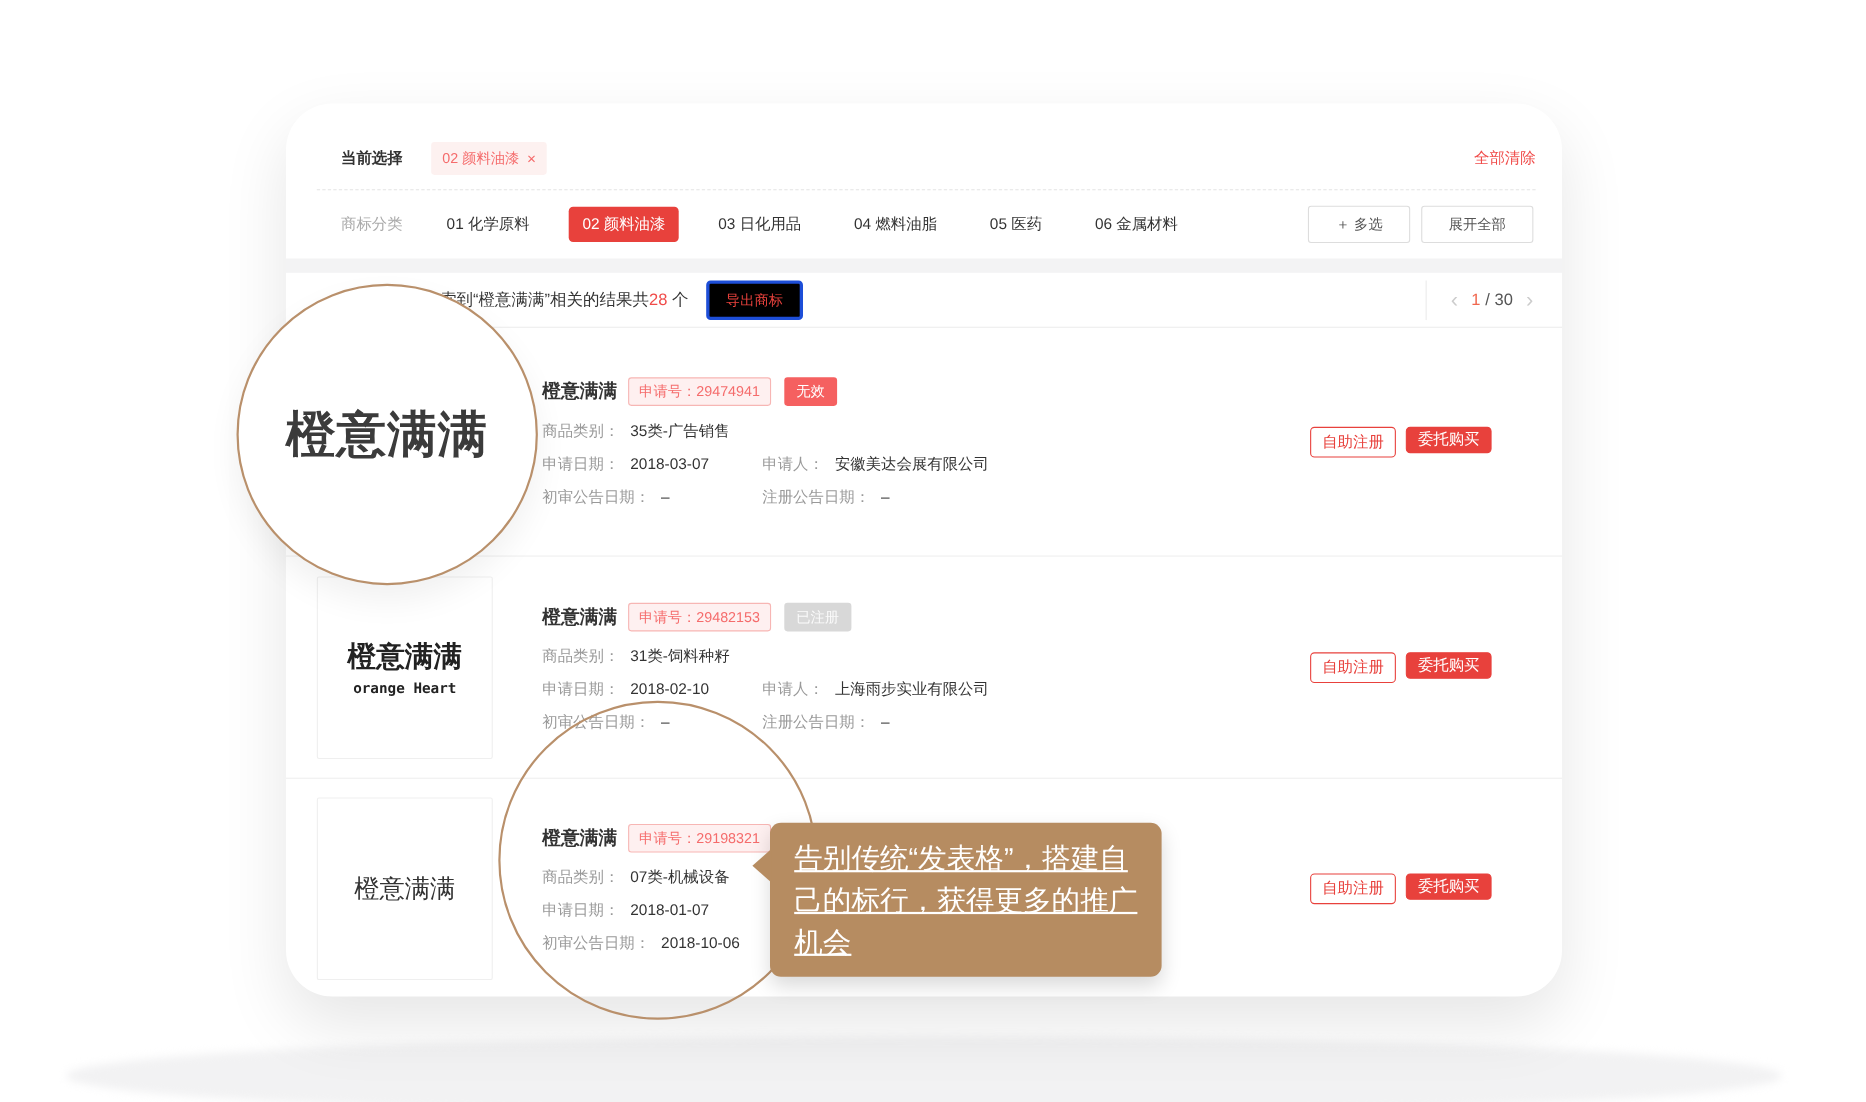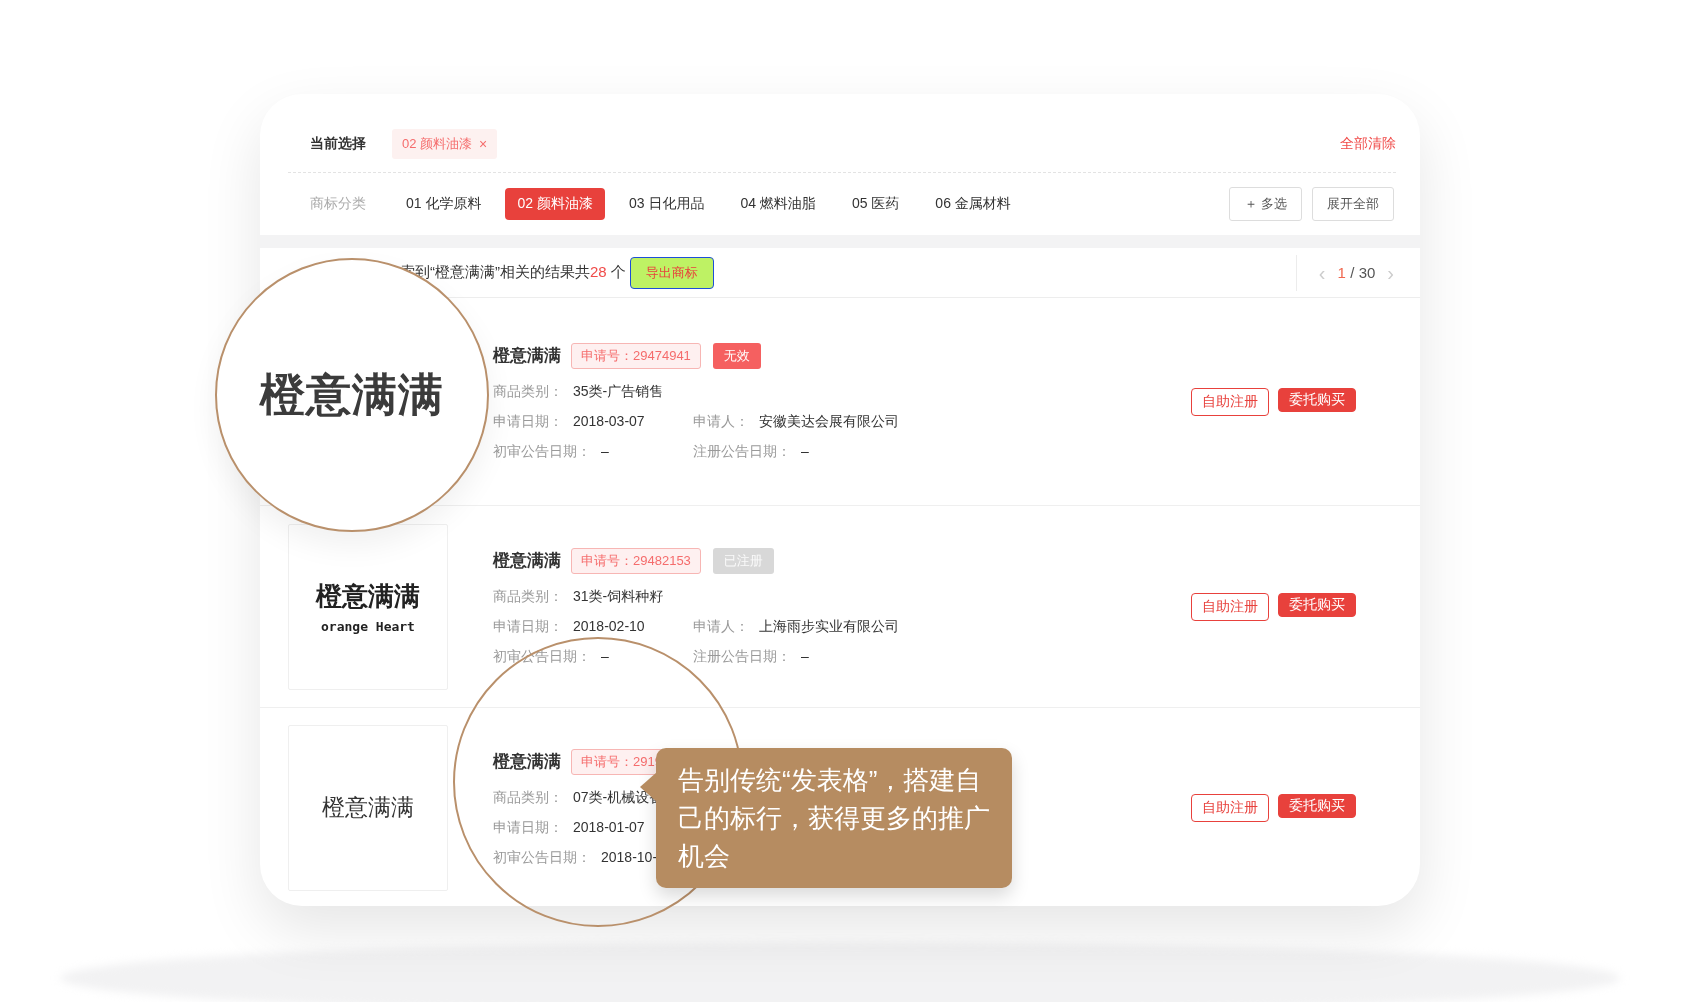--- a/index.html
+++ b/index.html
@@ -21,36 +21,36 @@
     padding:0 24px 0 50px; }
   .cur-label { font-size:14px; color:#333; font-weight:700; }
   .chip { margin-left:26px; background:#fdf1f0; color:#f56c6c; font-size:13px;
     padding:6px 10px; border-radius:3px; display:flex; align-items:center; cursor:pointer; }
   .chip .x { margin-left:7px; font-size:14px; line-height:1; }
   .spacer { flex:1; }
   .clear-all { color:#f04b49; font-size:14px; cursor:pointer; }
   .dashed { border-top:1px dashed #e3e3e3; margin:0 24px 0 28px; }
   .filter-row2 { display:flex; align-items:center; height:62px; padding:0 26px 0 50px; }
   .cat-label { font-size:14px; color:#aaa; margin-right:28px; }
-  .tabs { display:flex; align-items:center; gap:12px; }
+  .tabs { display:flex; align-items:center; gap:24px; }
   .tab { font-size:14px; color:#333; padding:7px 12px; border-radius:4px; cursor:pointer; white-space:nowrap; }
   .tab.sel { background:#e8413c; color:#fff; }
   .fbtns { display:flex; gap:10px; }
   .fbtn { font-size:13px; color:#555; background:#fff; border:1px solid #ddd;
-    border-radius:3px; padding:7px 14px; cursor:pointer; white-space:nowrap; }
+    border-radius:3px; padding:7px 24px; cursor:pointer; white-space:nowrap; }
 
   .gapband { height:13px; background:#f3f3f4; }
 
   
   .rhead { display:flex; align-items:center; height:50px; padding:0 26px 0 50px;
     border-bottom:1px solid #ededed; }
   .summary { font-size:15px; color:#333; white-space:nowrap; }
   .summary .cnt { color:#f04b49; }
-  .export { margin-left:4px; font-size:13px; color:#e8413c; background:#bef264;
-    border:1px solid #1d4ed8; border-radius:4px; padding:6px 15px; cursor:pointer; white-space:nowrap; }
+  .export { margin-left:16px; font-size:13px; color:#e8413c; background:#000000;
+    border:3px solid #1d4ed8; border-radius:4px; padding:6px 15px; cursor:pointer; white-space:nowrap; }
   .disclaimer { margin-left:16px; font-size:13px; color:#a6a6a6; white-space:nowrap; }
   .disclaimer .lnk { color:#4a90e2; cursor:pointer; }
   .pager { display:flex; align-items:center; gap:12px; border-left:1px solid #ececec;
     padding-left:22px; height:36px; }
   .pg-arrow { color:#ccc; font-size:20px; line-height:1; cursor:pointer; }
   .pg-cur { color:#f0674e; font-size:15px; }
   .pg-rest { color:#555; font-size:15px; }
 
   
   .result-row { display:flex; align-items:center; padding:0 64px 0 28px; }
@@ -94,21 +94,21 @@
   .lens2 { position:absolute; left:453px; top:637px; width:290px; height:290px;
     border-radius:50%; border:2px solid #b9906b; background:transparent; z-index:10; }
   .tooltip { position:absolute; background:#b68c61; color:#fff; border-radius:10px;
     padding:13px 22px; font-size:26px; line-height:38px; z-index:30;
     box-shadow:0 8px 18px rgba(0,0,0,0.15); }
   .tooltip .arrow { position:absolute; left:-16px; width:0; height:0;
     border-top:15px solid transparent; border-bottom:15px solid transparent;
     border-right:17px solid #b68c61; }
   .tip1 { left:445px; top:418px; width:348px; }
   .tip1 .arrow { top:28px; }
-  .tip2 { left:656px; top:748px; width:356px; }
+  .tip2 { left:700px; top:748px; width:356px;text-decoration:underline; }
   .tip2 .arrow { top:24px; }
 </style>
 </head>
 <body>
 
 <div class="stage">
   <div class="platform"></div>
 
   <div class="card">
 

